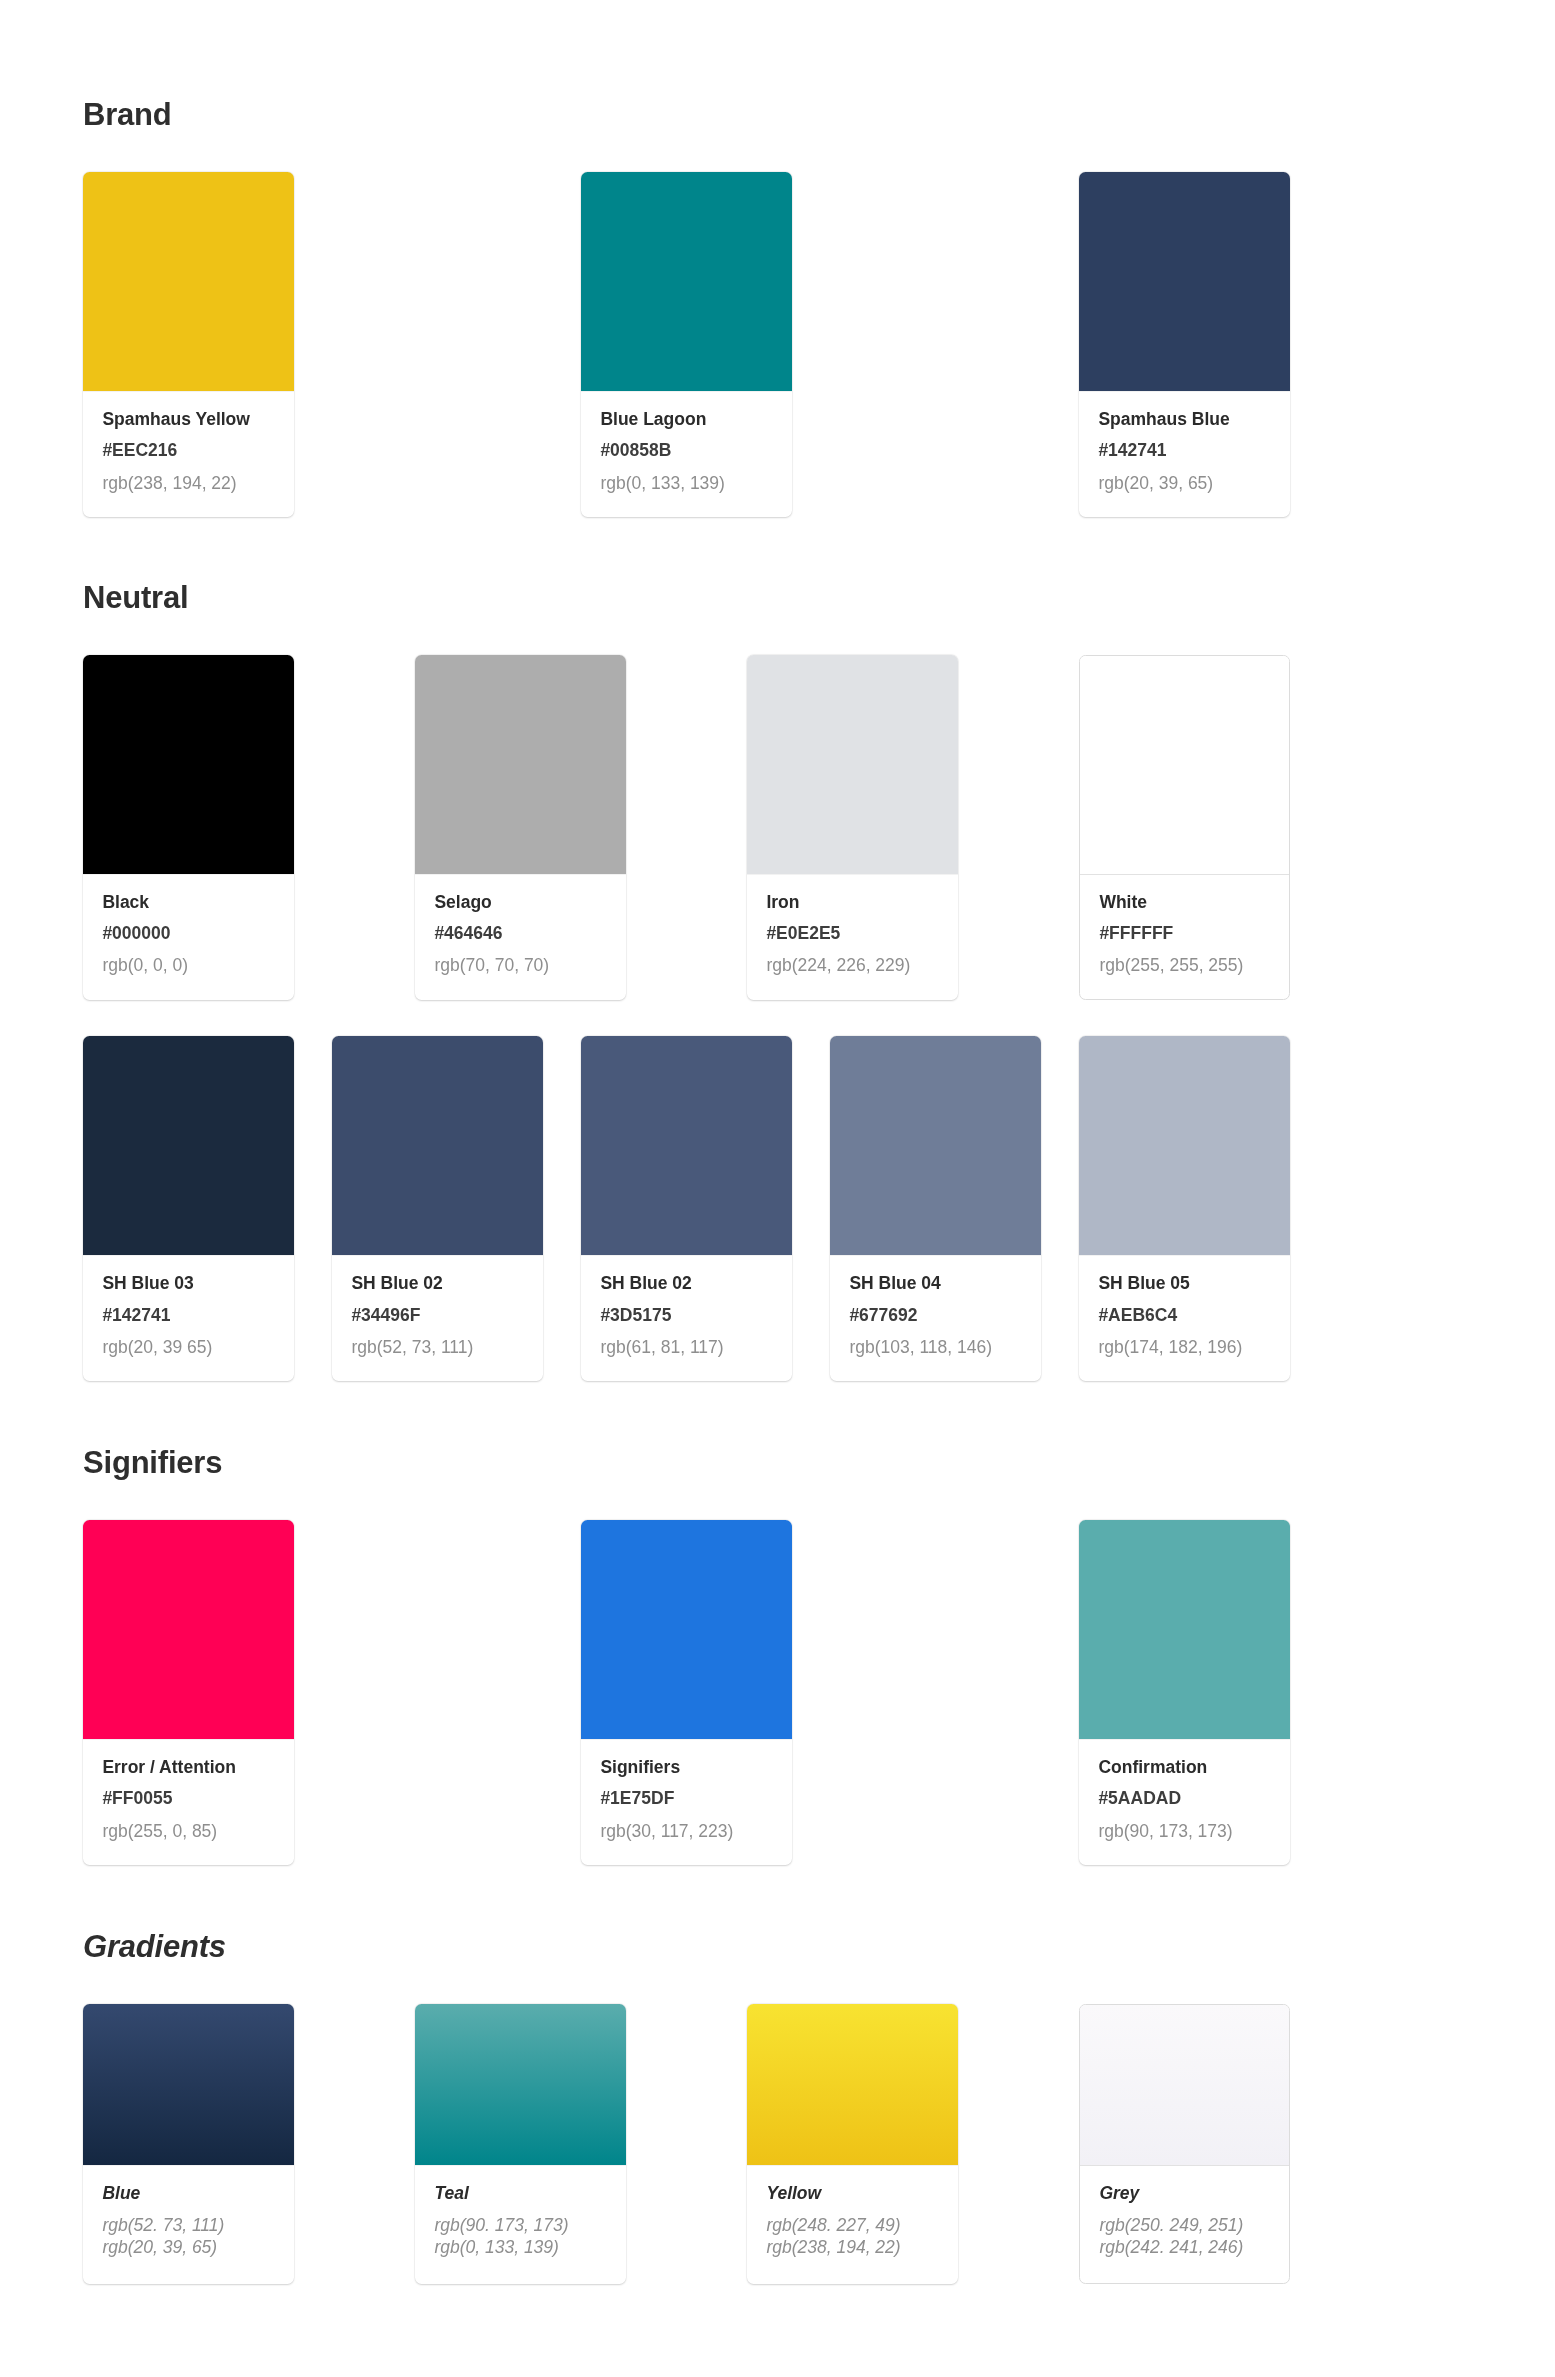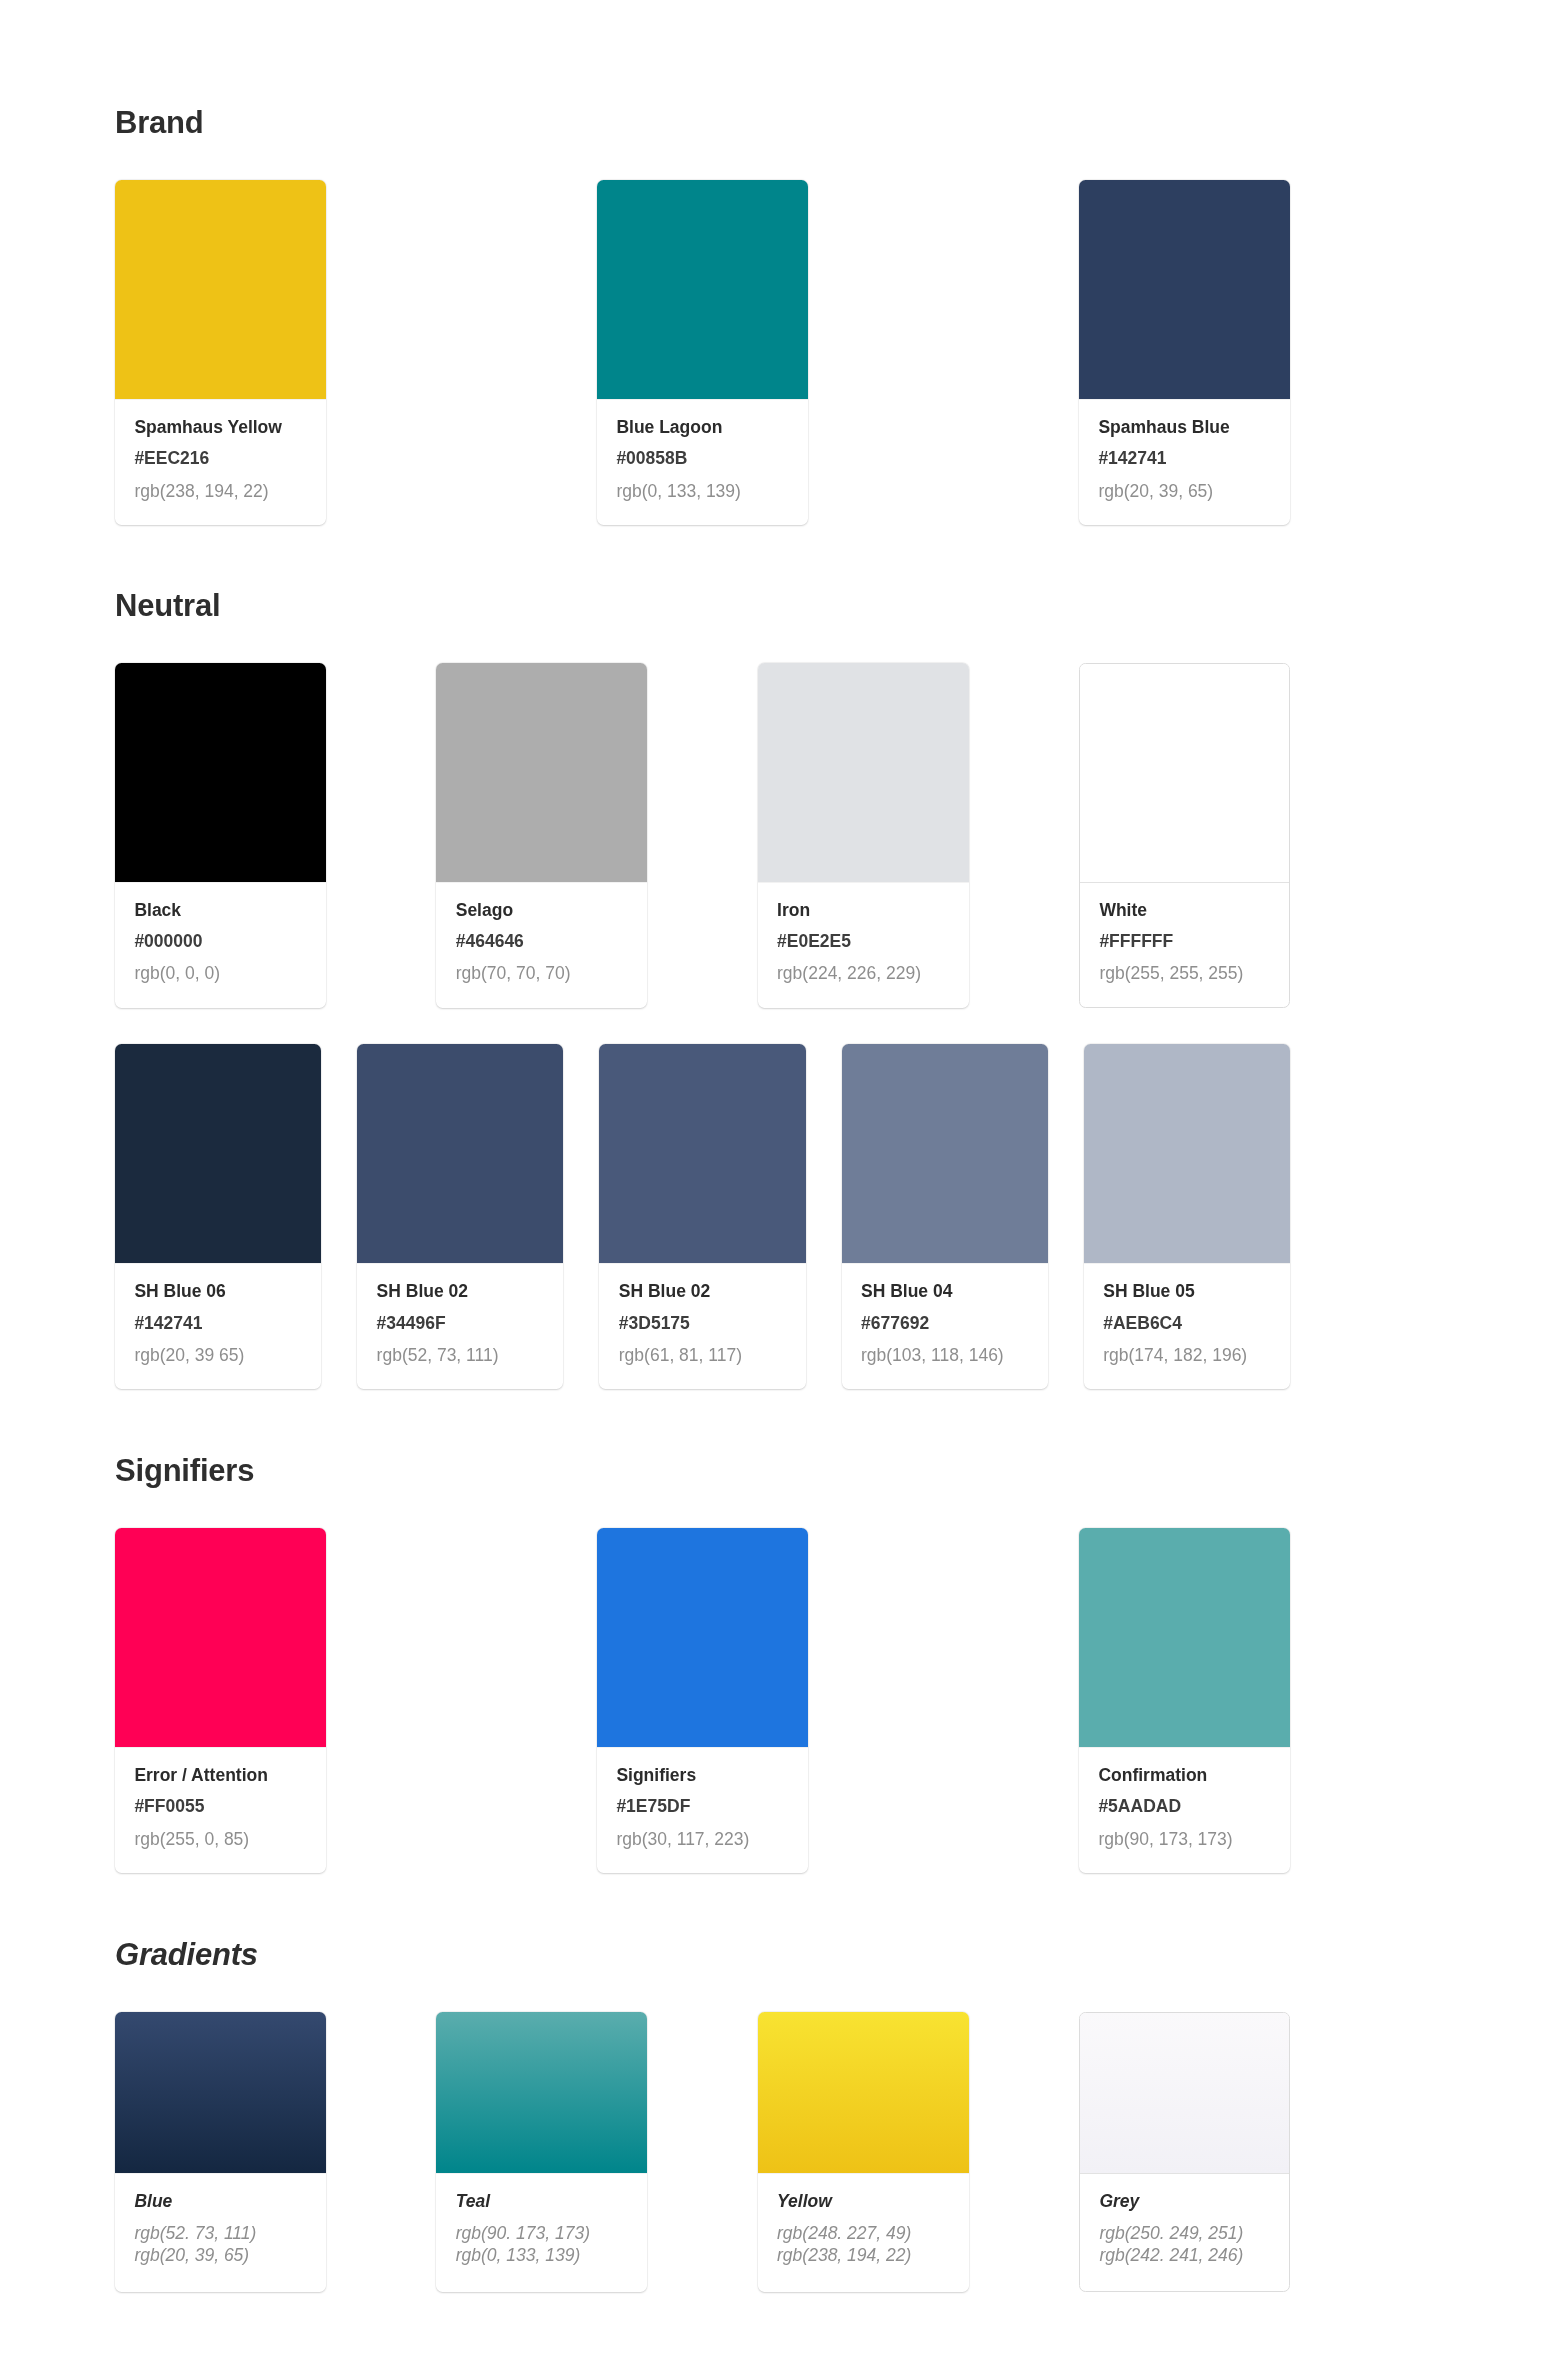--- a/index.html
+++ b/index.html
@@ -7,21 +7,21 @@
     width: 1556px;
     background: #ffffff;
     font-family: "Liberation Sans", sans-serif;
     -webkit-font-smoothing: antialiased;
   }
   body {
     min-height: 2377px;
     padding: 0 0 130px 0;
   }
 
-  .page { width: 1290px; padding-left: 115px; margin-top: 8px; }
+  .page { width: 1290px; padding-left: 83px; }
 
   .section { margin-bottom: 0; }
 
   .section-title {
     font-size: 31px;
     font-weight: 700;
     color: #2e2e2e;
     letter-spacing: -0.2px;
     line-height: 1;
   }
@@ -167,21 +167,21 @@
             <div class="name">White</div>
             <div class="hex">#FFFFFF</div>
             <div class="rgb">rgb(255, 255, 255)</div>
           </div>
         </div>
       </div>
     <div class="row row-tight" id="row-neutral-1">
         <div class="card">
           <div class="chip" style="background: rgb(27, 42, 62);"></div>
           <div class="meta">
-            <div class="name">SH Blue 06</div>
+            <div class="name">SH Blue 03</div>
             <div class="hex">#142741</div>
             <div class="rgb">rgb(20, 39 65)</div>
           </div>
         </div>
         <div class="card">
           <div class="chip" style="background: rgb(60, 76, 108);"></div>
           <div class="meta">
             <div class="name">SH Blue 02</div>
             <div class="hex">#34496F</div>
             <div class="rgb">rgb(52, 73, 111)</div>

